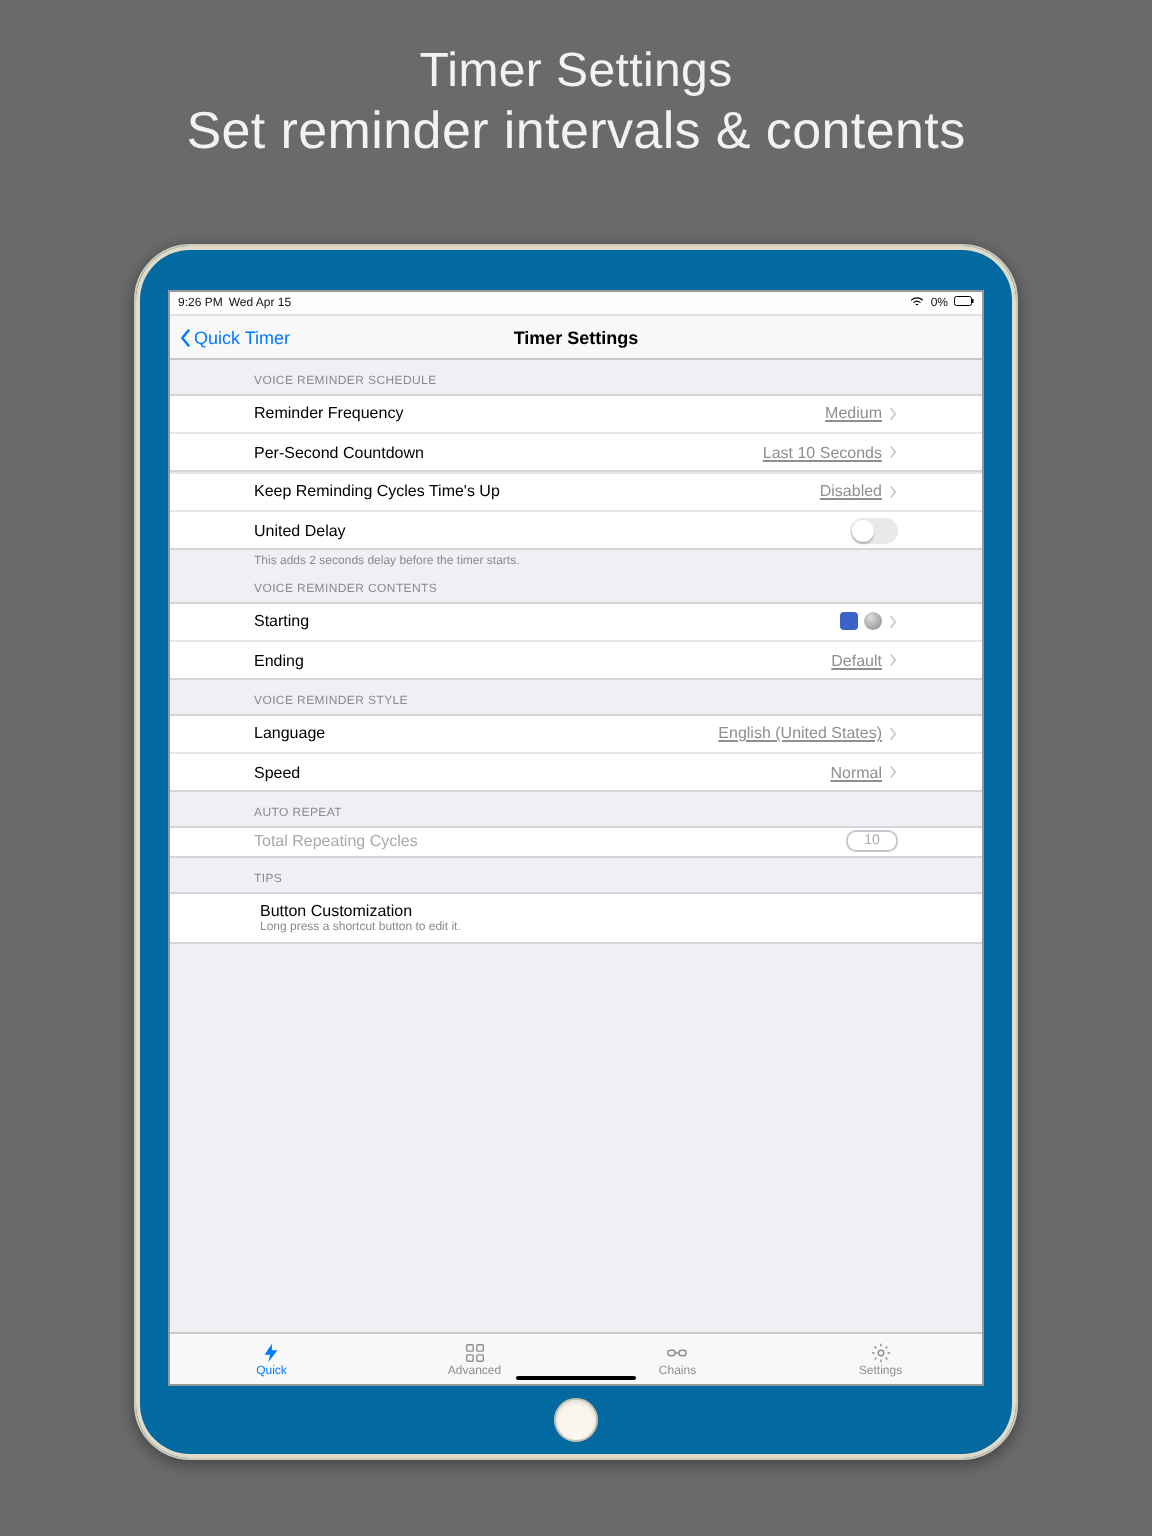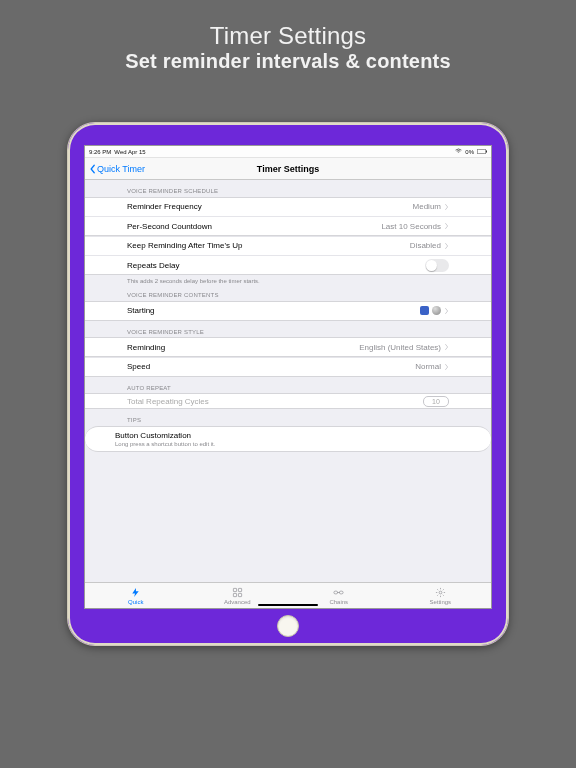--- a/index.html
+++ b/index.html
@@ -11,30 +11,30 @@
     overflow: hidden;
   }
 
   .hero {
     text-align: center;
     color: #f2f2f2;
     padding-top: 22px;
     font-weight: 300;
   }
   .hero h1 { font-size: 24px; font-weight: 400; letter-spacing: 0.2px; }
-  .hero h2 { font-size: 20px; font-weight: 700; letter-spacing: 0.2px; }
+  .hero h2 { font-size: 26px; font-weight: 400; letter-spacing: 0.2px; }
 
   .ipad-frame {
     position: absolute;
     left: 50%;
     top: 122px;
     transform: translateX(-50%);
     width: 442px;
-    height: 524px;
-    background: #6d28d9;
+    height: 608px;
+    background: #0369a1;
     border-radius: 28px;
     border: 1px solid #cfcab8;
     box-shadow: 0 2px 8px rgba(0,0,0,.4), inset 0 0 0 2px #e0dbc6;
   }
 
   .ipad-screen {
     position: absolute;
     left: 16px; right: 16px; top: 22px; bottom: 36px;
     background: #efeff4;
     border: 1px solid #999;
@@ -117,21 +117,21 @@
   .row + .row { border-top: 0.5px solid #e5e5ea; gap: 42px; }
   .row-label {
     font-size: 8px;
     color: #000;
   }
   .row-label.dim { color: #aaa; }
   .row-value {
     margin-left: auto;
     font-size: 8px;
     color: #8e8e93;
-    display: flex; align-items: center; gap: 3px;
+    display: flex; align-items: center; gap: 3px; text-decoration: underline;
   }
   .chev {
     width: 5px; height: 8px;
   }
   .chev path { stroke: #c7c7cc; stroke-width: 1.5; fill: none; }
 
   .toggle {
     margin-left: auto;
     width: 24px; height: 13px;
     background: #e9e9eb; border-radius: 7px;
@@ -159,22 +159,21 @@
     width: 9px; height: 9px; border-radius: 2px;
     display: inline-block;
   }
   .mic-blue { background: #3a62c7; }
   .mic-gray { background: radial-gradient(circle at 35% 30%, #ddd, #888); border-radius: 50%; }
 
   .tips-row {
     background: #fff;
     border-top: 0.5px solid #d5d5d9;
     border-bottom: 0.5px solid #d5d5d9;
-    padding: 4px 30px;
-    border-radius: 13px;
+    padding: 4px 45px;
   }
   .tips-row .t1 { font-size: 8px; color: #000; }
   .tips-row .t2 { font-size: 6px; color: #8a8a8e; padding-top: 1px; }
 
   .tabbar {
     position: absolute;
     bottom: 0; left: 0; right: 0;
     height: 26px;
     background: #f8f8f8;
     border-top: 0.5px solid #c8c8c8;
@@ -254,54 +253,63 @@
       <div class="row">
         <span class="row-label">Per-Second Countdown</span>
         <span class="row-value">
           <span>Last 10 Seconds</span>
           <svg class="chev" viewBox="0 0 8 14">
               <path d="M2 2 L6 7 L2 12"></path>
             </svg>
         </span>
       </div>
       <div class="row">
-        <span class="row-label">Keep Reminding After Time's Up</span>
+        <span class="row-label">Keep Reminding Cycles Time's Up</span>
         <span class="row-value">
           <span>Disabled</span>
           <svg class="chev" viewBox="0 0 8 14">
               <path d="M2 2 L6 7 L2 12"></path>
             </svg>
         </span>
       </div>
       <div class="row">
-        <span class="row-label">Repeats Delay</span>
+        <span class="row-label">United Delay</span>
         <div class="toggle">
             <div class="knob"></div>
           </div>
       </div>
 
       <div class="section-footer">This adds 2 seconds delay before the timer starts.</div>
 
       <div class="section-header" style="padding-top:4px">VOICE REMINDER CONTENTS</div>
 
       <div class="row">
         <span class="row-label">Starting</span>
         <span class="icon-pair">
           <span class="mini-icon mic-blue"></span>
           <span class="mini-icon mic-gray"></span>
           <svg class="chev" viewBox="0 0 8 14">
               <path d="M2 2 L6 7 L2 12"></path>
             </svg>
         </span>
       </div>
+      <div class="row">
+        <span class="row-label">Ending</span>
+        <span class="row-value">
+          <span>Default</span>
+          <svg class="chev" viewBox="0 0 8 14">
+              <path d="M2 2 L6 7 L2 12"></path>
+            </svg>
+        </span>
+      </div>
 
       <div class="section-header">VOICE REMINDER STYLE</div>
 
       <div class="row">
-        <span class="row-label">Reminding</span>
+        <span class="row-label">Language</span>
         <span class="row-value">
           <span>English (United States)</span>
           <svg class="chev" viewBox="0 0 8 14">
               <path d="M2 2 L6 7 L2 12"></path>
             </svg>
         </span>
       </div>
       <div class="row">
         <span class="row-label">Speed</span>
         <span class="row-value">

